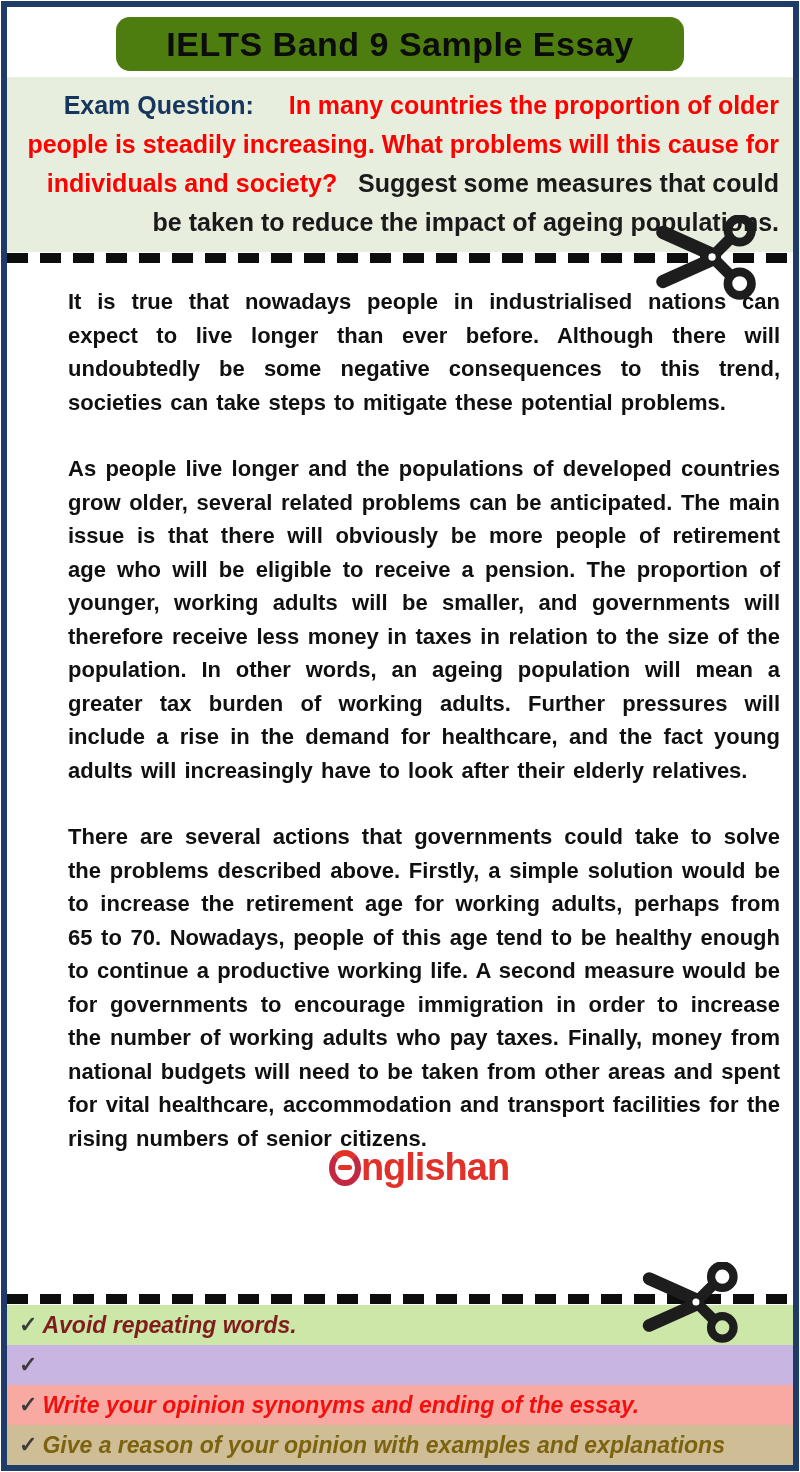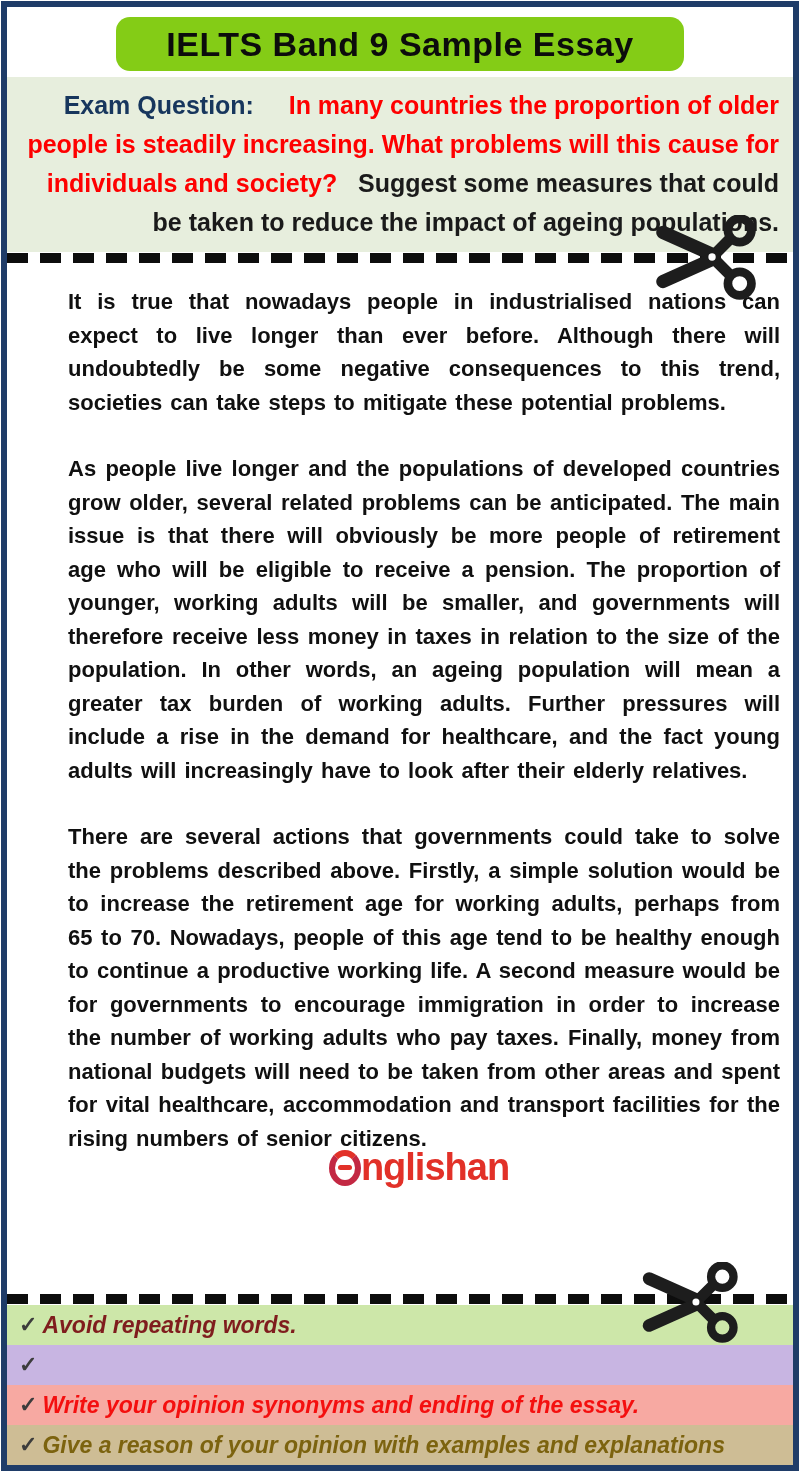--- a/index.html
+++ b/index.html
@@ -14,21 +14,21 @@
     background: #ffffff;
     display: flex; flex-direction: column;
     overflow: hidden;
     position: relative;
   }
 
   
   .title-box {
     width: 568px; min-height: 54px;
     margin: 10px auto 6px auto;
-    background: #84cc16;
+    background: #4d7c0f;
     border-radius: 14px;
     display: flex; align-items: center; justify-content: center;
   }
   .title-box h1 {
     font-size: 34px; font-weight: 800; color: #0c0c0c;
     letter-spacing: 0.5px;
   }
 
   
   .question {

